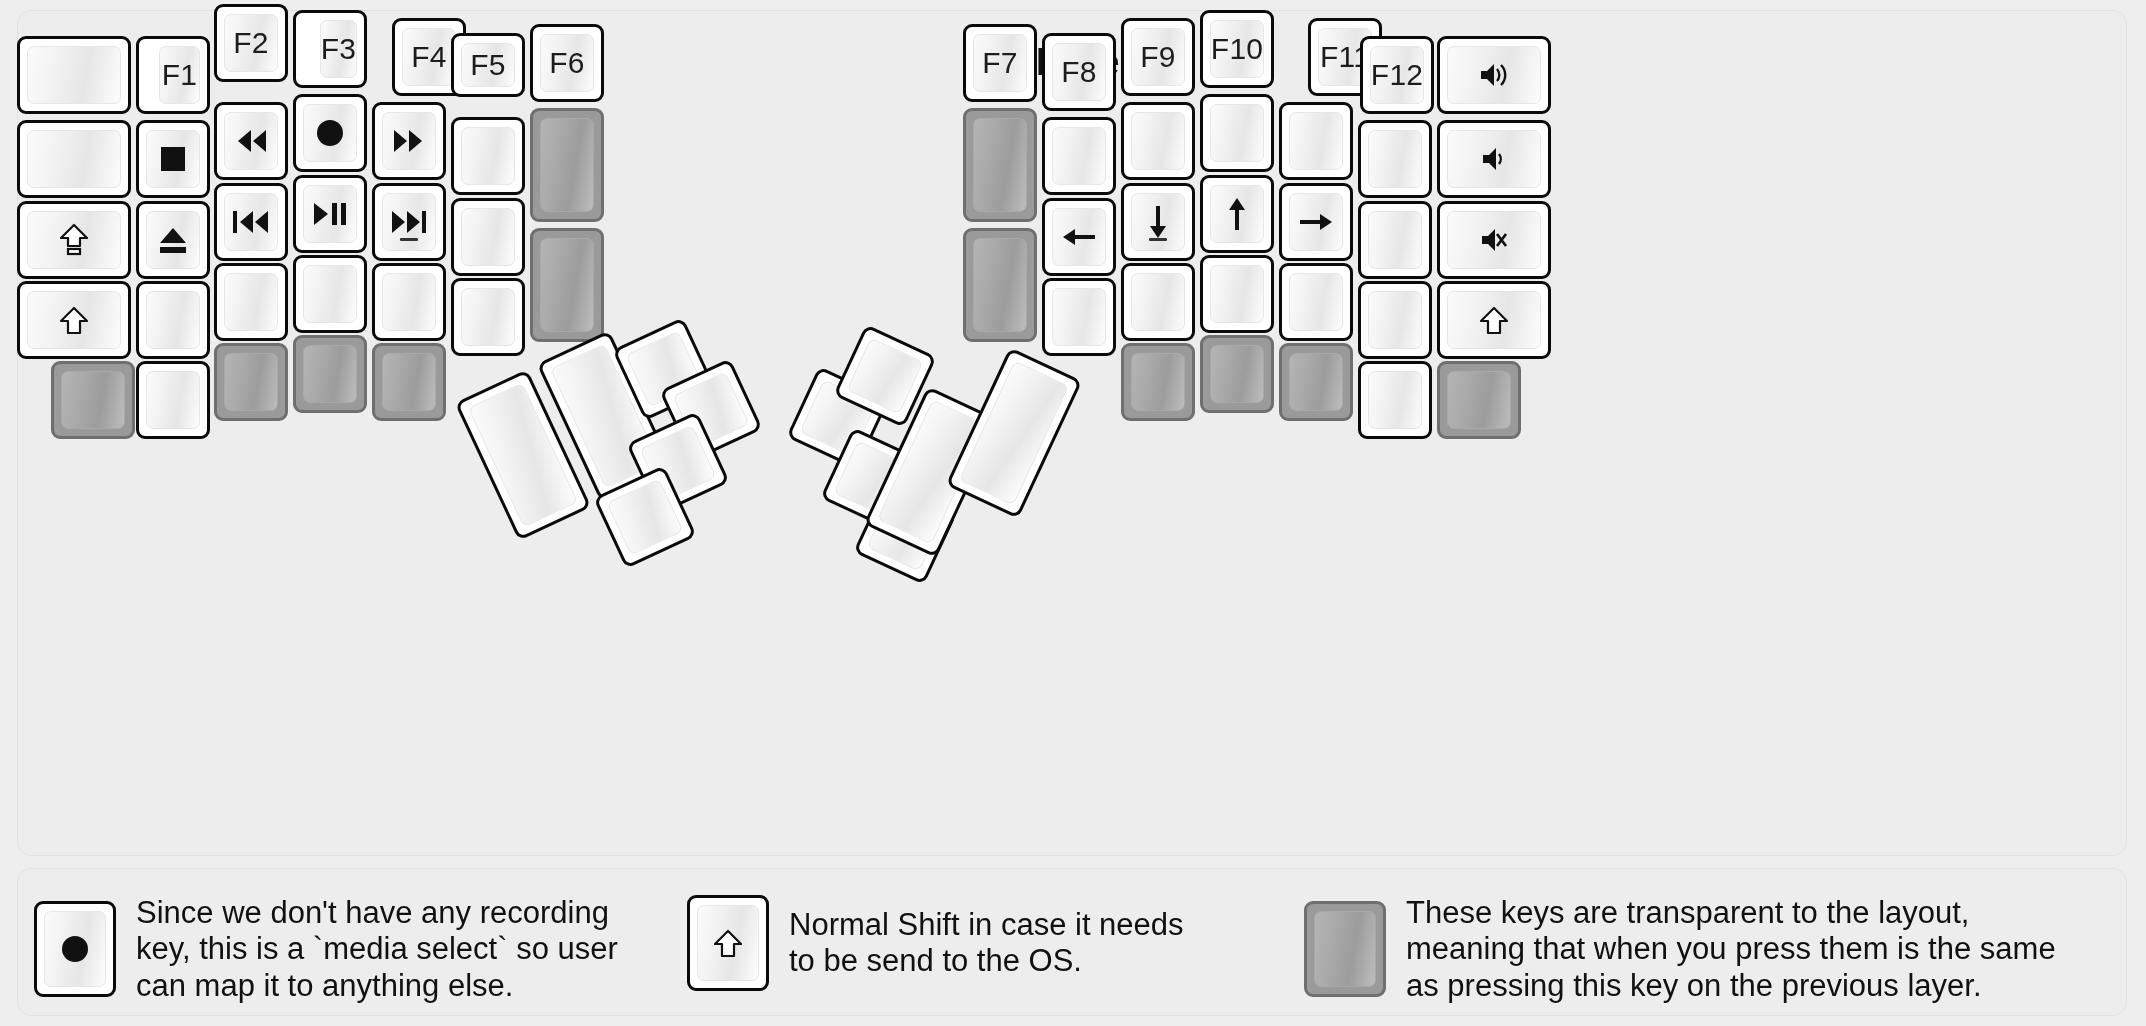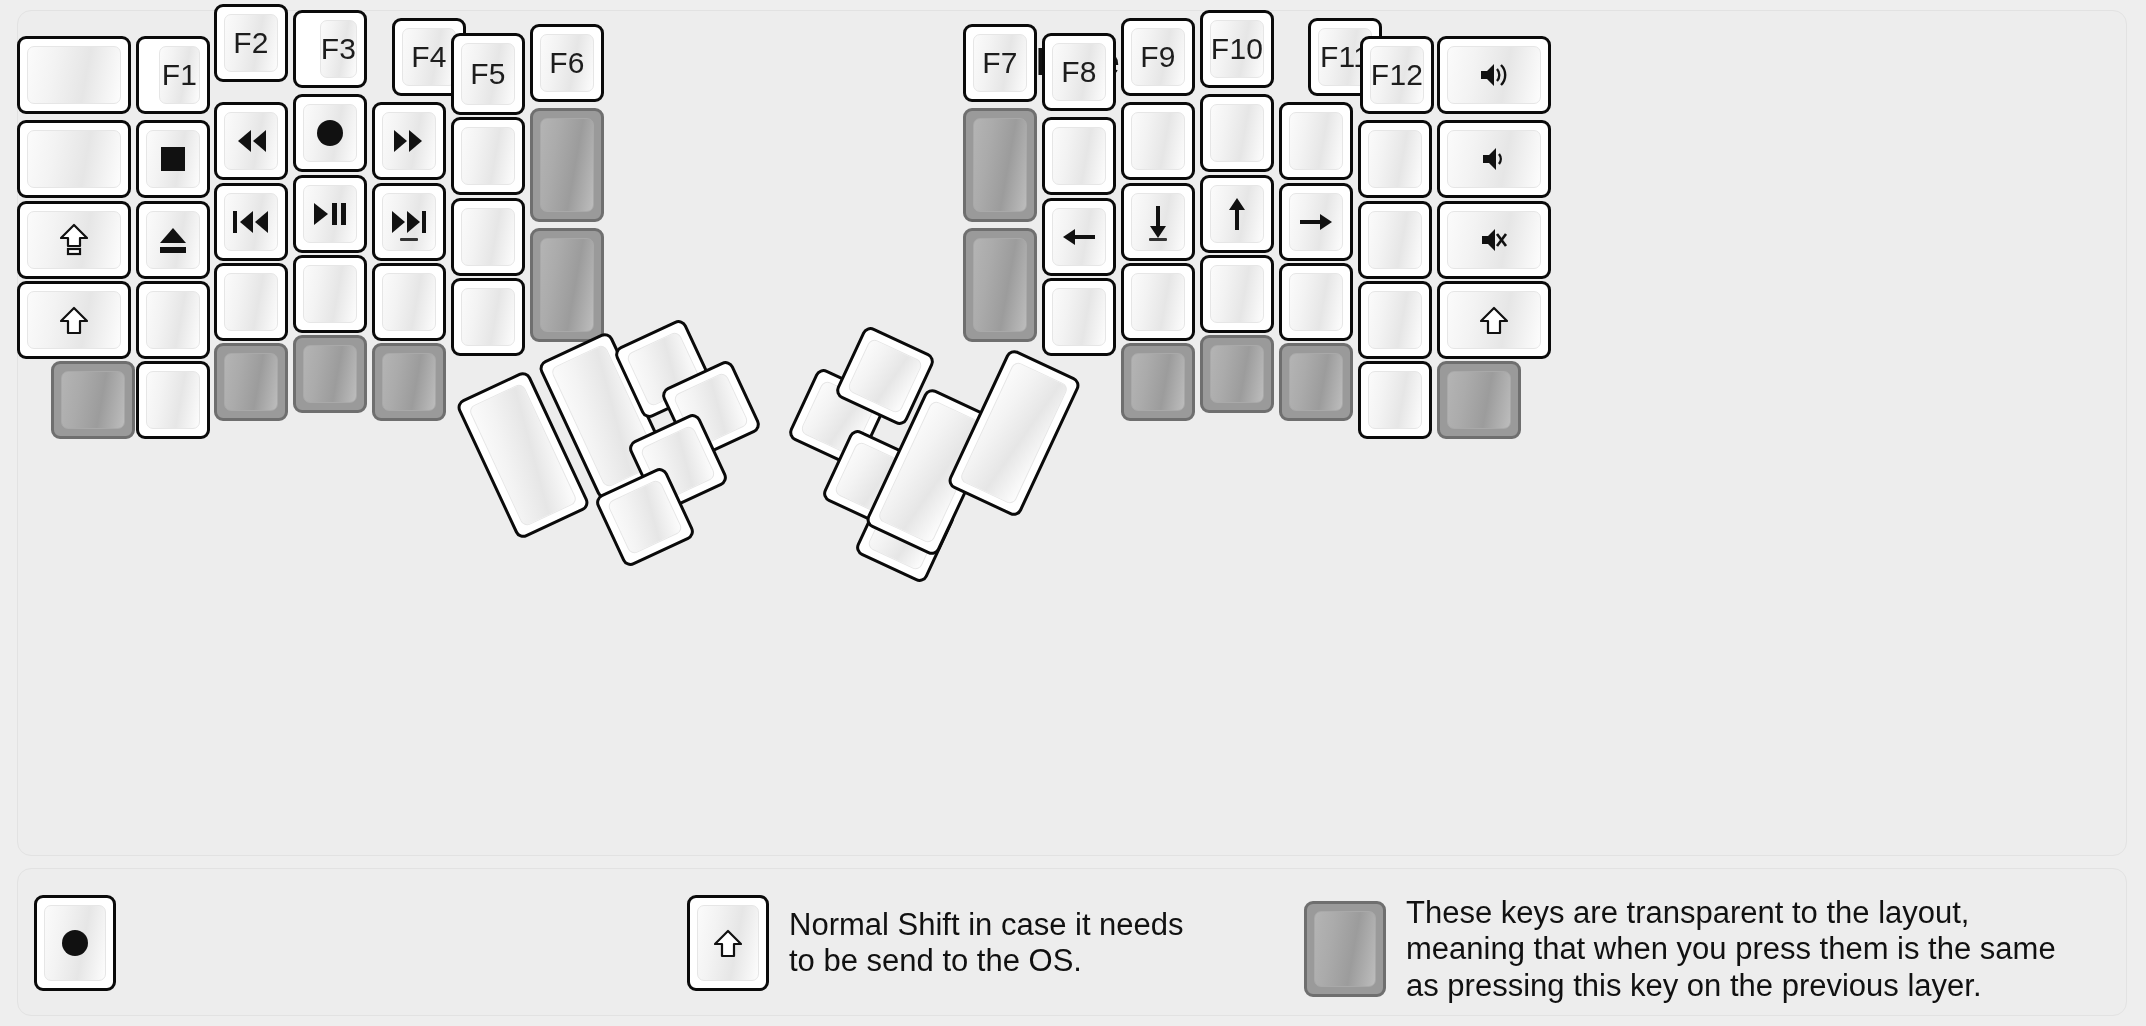--- a/index.html
+++ b/index.html
@@ -248,21 +248,21 @@
         </span>
         <span class="underbar"></span>
       </div>
     </div>
     <div class="key" style="left: 372px; top: 263px; width: 74px; height: 78px;">
       <div class="cap"></div>
     </div>
     <div class="key transparent" style="left: 372px; top: 343px; width: 74px; height: 78px;">
       <div class="cap"></div>
     </div>
-    <div class="key" style="left: 451px; top: 33px; width: 74px; height: 82px;">
+    <div class="key" style="left: 451px; top: 33px; width: 74px; height: 64px;">
       <div class="cap">
         <span class="legend-txt">F5</span>
       </div>
     </div>
     <div class="key" style="left: 451px; top: 117px; width: 74px; height: 78px;">
       <div class="cap"></div>
     </div>
     <div class="key" style="left: 451px; top: 198px; width: 74px; height: 78px;">
       <div class="cap"></div>
     </div>
@@ -487,20 +487,23 @@
     <div class="legend-item" style="left: 34px; top: 895px;">
       <div class="legend-key">
         <div class="cap">
           <span class="glyph">
             <svg class="ico" width="28" height="28" viewBox="0 0 28 28" fill="#111">
               <circle cx="14" cy="14" r="13"></circle>
             </svg>
           </span>
         </div>
       </div>
+      <div class="legend-text">Since we don't have any recording
+key, this is a `media select` so user
+can map it to anything else.</div>
     </div>
     <div class="legend-item" style="left: 687px; top: 895px;">
       <div class="legend-key">
         <div class="cap">
           <span class="glyph">
             <svg class="ico" width="28" height="29" viewBox="0 0 28 29" fill="#111">
               <path d="M14 2 L27 15 L20 15 L20 27 L8 27 L8 15 L1 15 Z" fill="#fff" stroke="#111" stroke-width="2.2" stroke-linejoin="round"></path>
             </svg>
           </span>
         </div>

